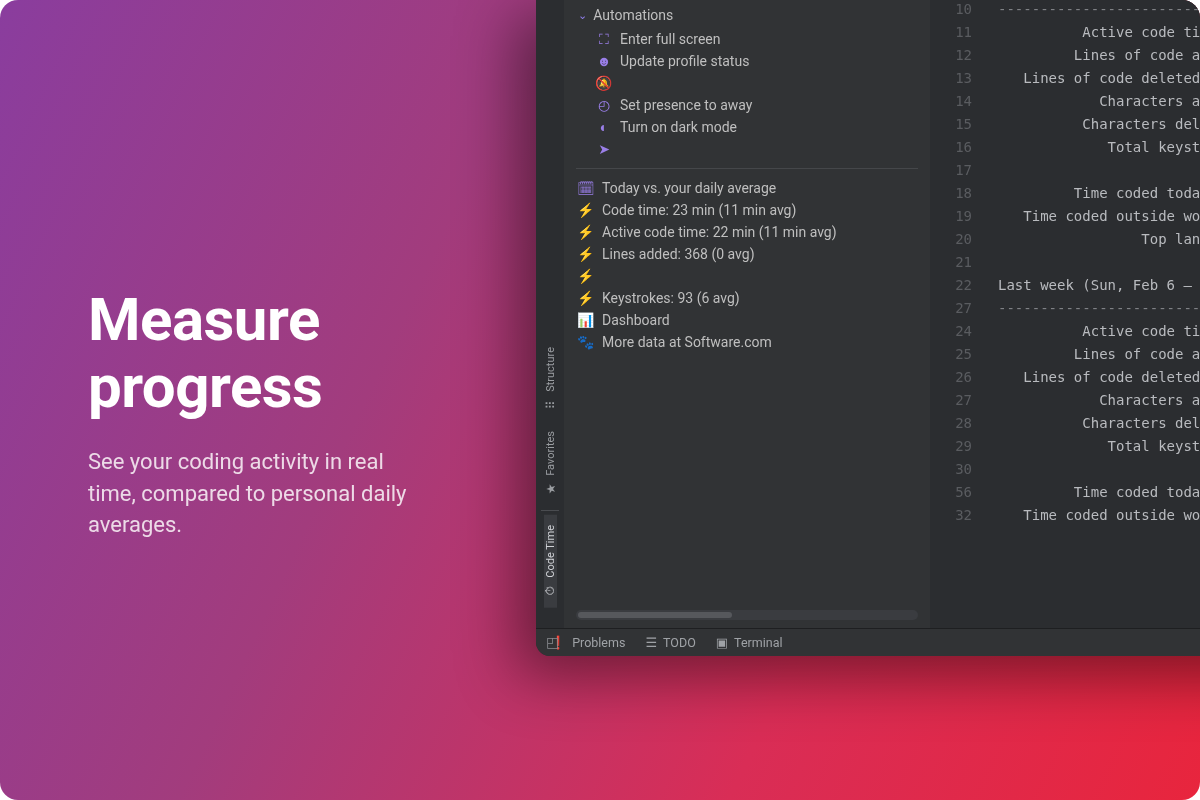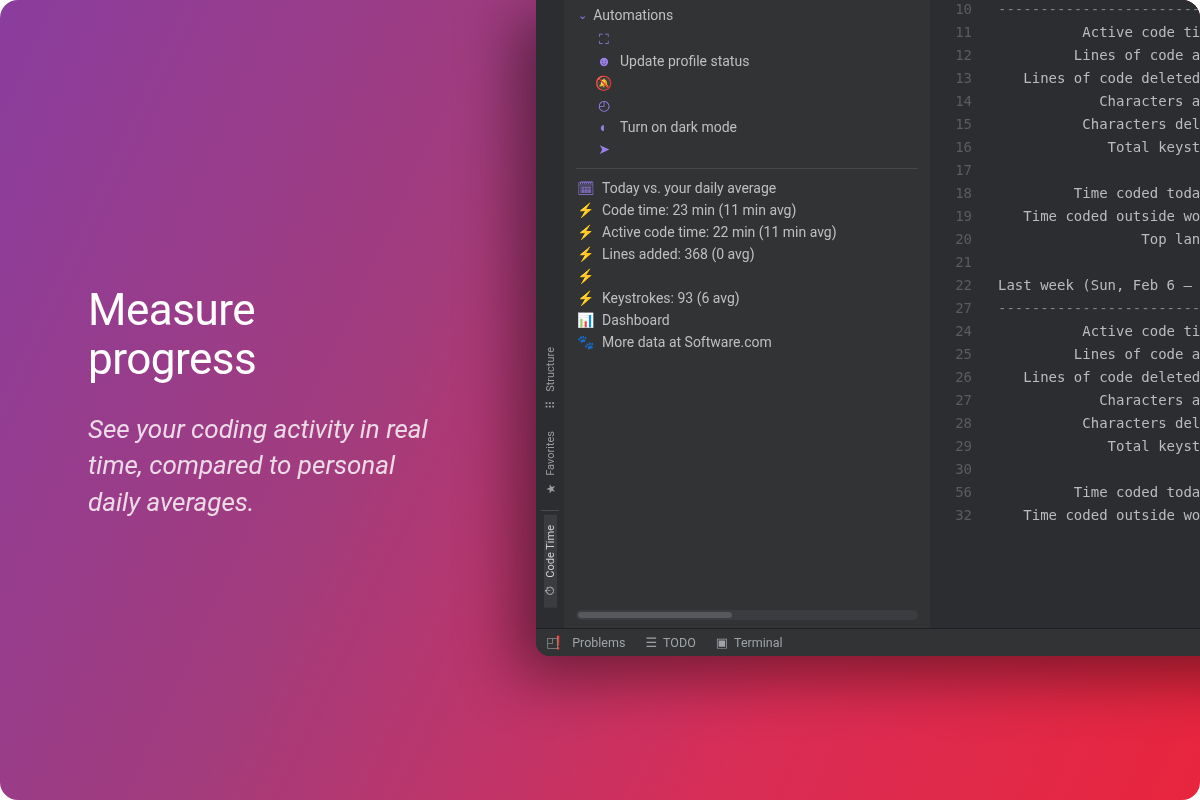--- a/index.html
+++ b/index.html
@@ -21,32 +21,31 @@
 }
 
 .copy {
   position: absolute;
   left: 88px;
   top: 286px;
   color: #fff;
   max-width: 340px;
 }
 .copy h1 {
-  font-size: 44px;
-  font-weight: 400;
+  font-size: 60px;
+  font-weight: 700;
   line-height: 1.12;
   letter-spacing: -0.5px;
   margin-bottom: 26px;
 }
 .copy p {
-  font-size: 26px;
+  font-size: 22px;
   line-height: 1.42;
   color: #f4e8f0;
   opacity: 0.92;
-  font-style: italic;
 }
 
 .ide {
   position: absolute;
   left: 536px;
   top: -4px;
   width: 900px;
   height: 660px;
   background: #2b2d30;
   border-radius: 0 0 0 14px;
@@ -247,30 +246,32 @@
       <div class="panel">
         <div class="panel-inner">
 
           <div class="group-header">
             <span class="chev">⌄</span>
             <span>Automations</span>
           </div>
 
           <div class="tree-item indent1 clickable">
             <span class="ticon">⛶</span>
+            <span class="label">Enter full screen</span>
           </div>
           <div class="tree-item indent1 clickable">
             <span class="ticon">☻</span>
             <span class="label">Update profile status</span>
           </div>
           <div class="tree-item indent1 clickable">
             <span class="ticon">🔕</span>
           </div>
           <div class="tree-item indent1 clickable">
             <span class="ticon">◴</span>
+            <span class="label">Set presence to away</span>
           </div>
           <div class="tree-item indent1 clickable">
             <span class="ticon">◐</span>
             <span class="label">Turn on dark mode</span>
           </div>
           <div class="tree-item indent1 clickable">
             <span class="ticon">➤</span>
           </div>
 
           <div class="divider"></div>

